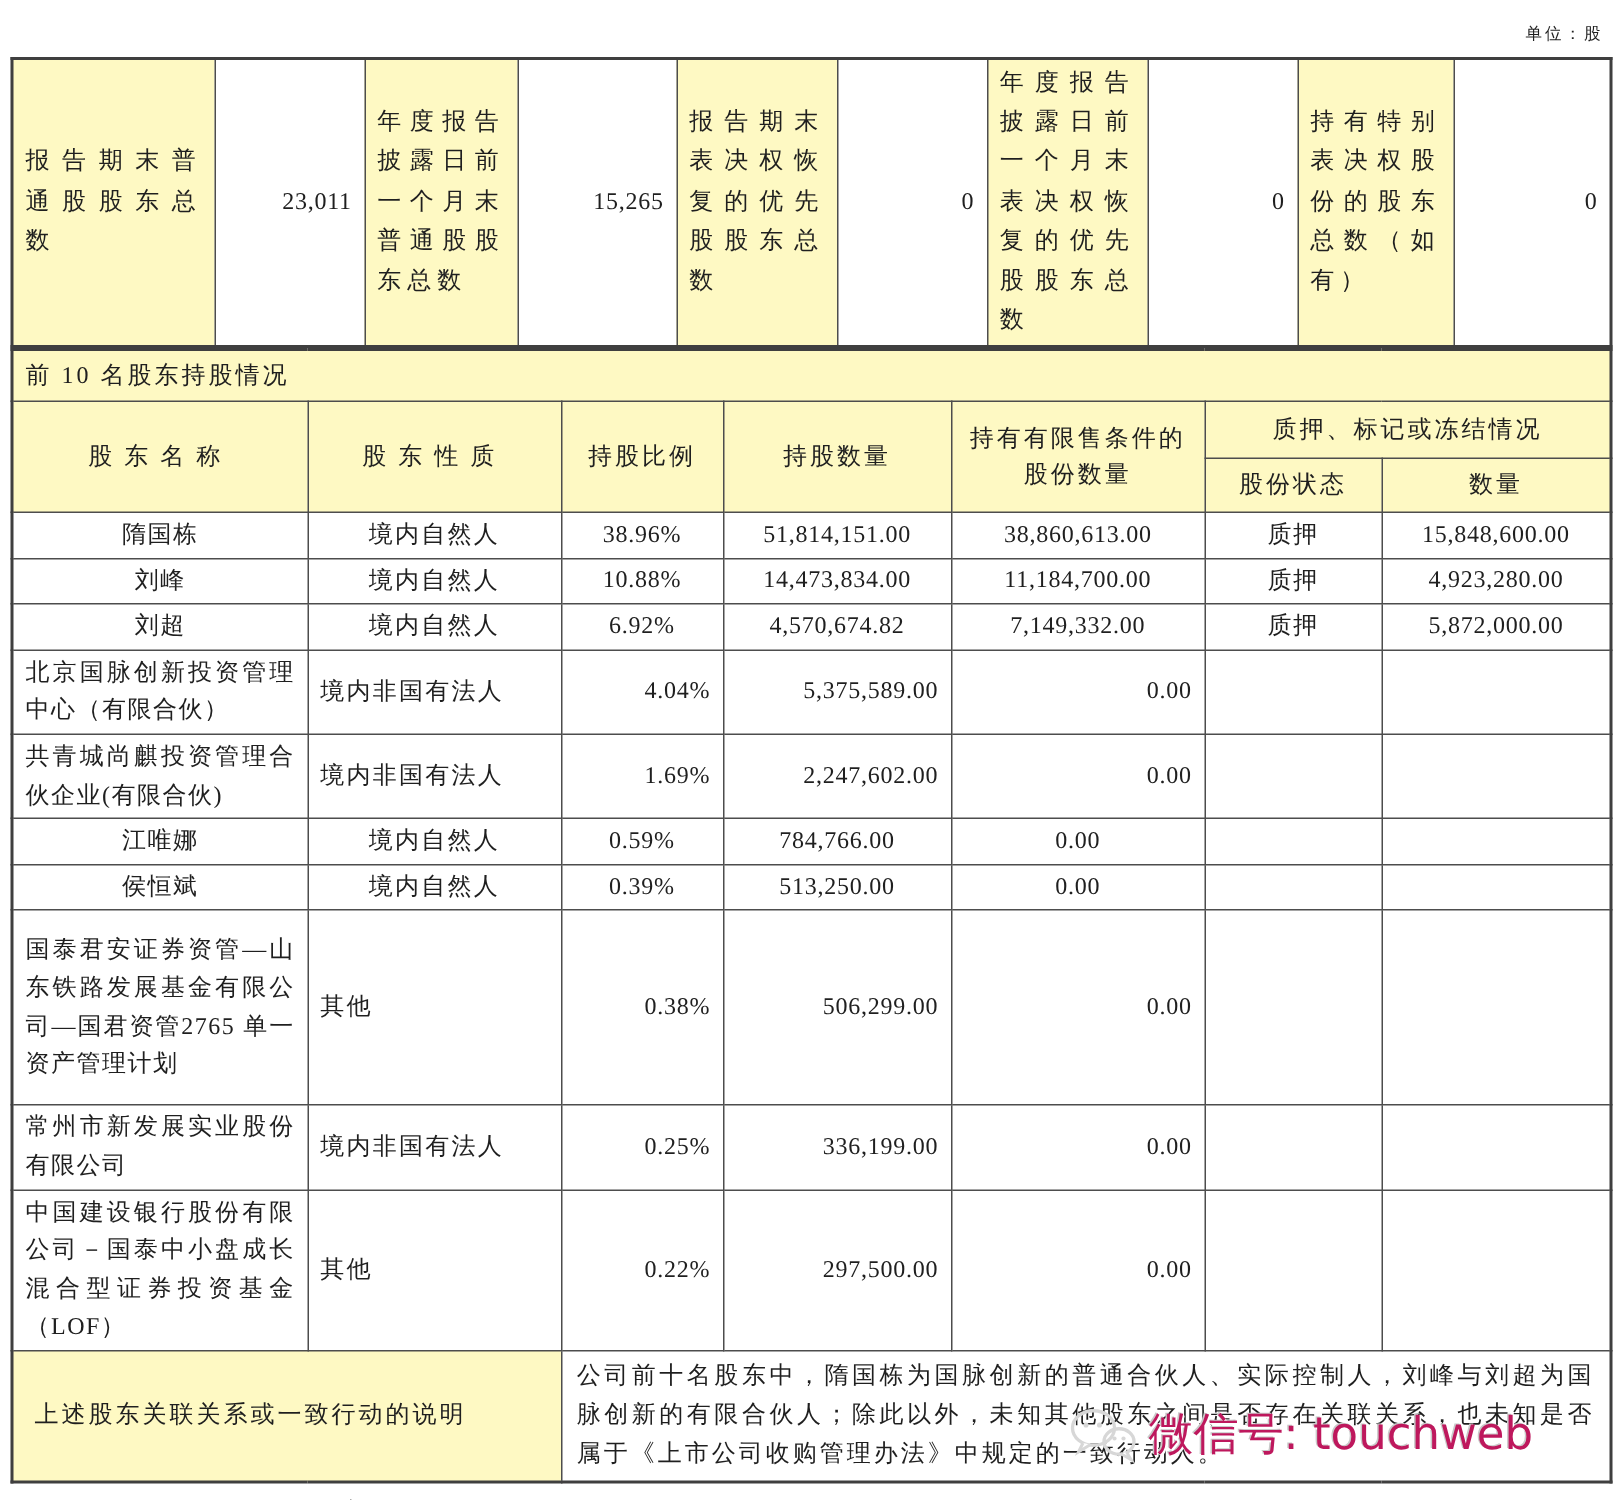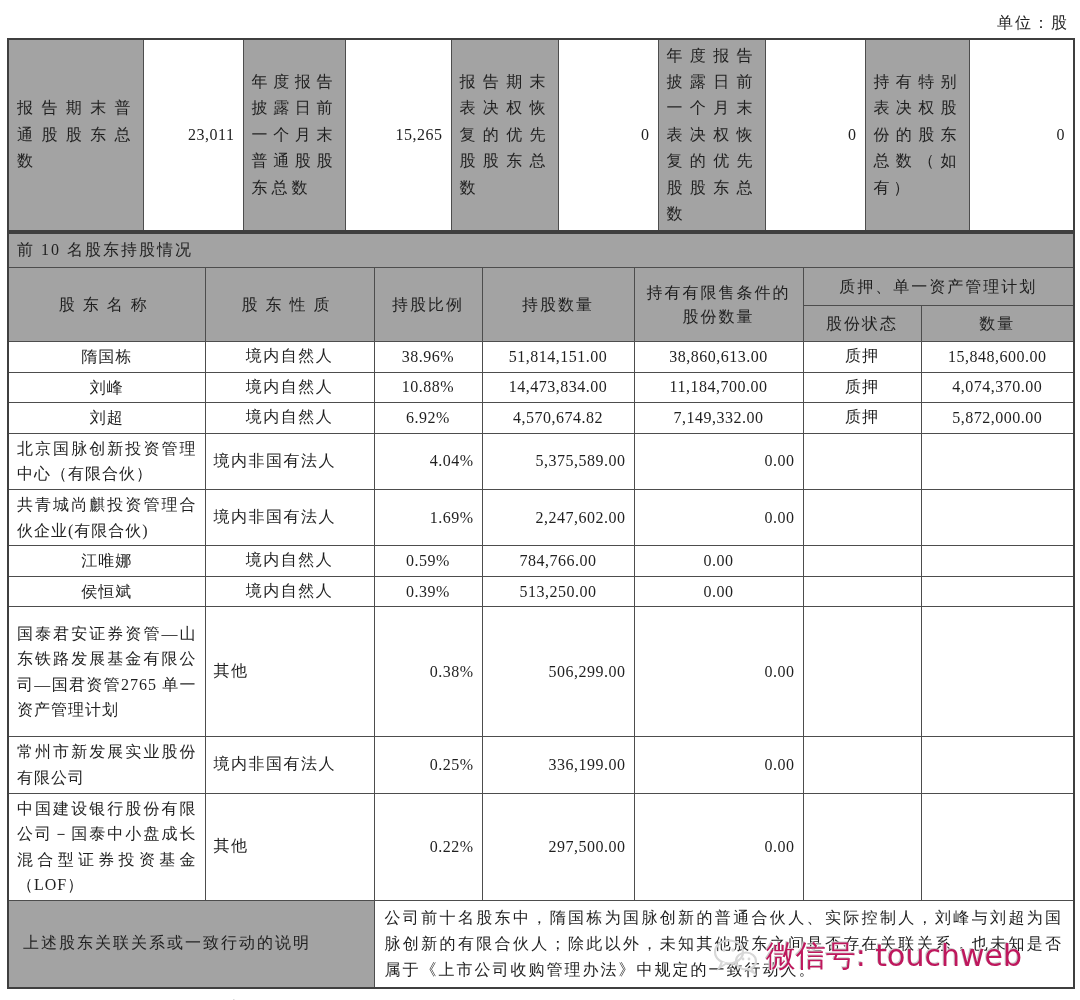--- a/index.html
+++ b/index.html
@@ -2,25 +2,25 @@
 <html><head>
 <meta charset="utf-8">
 <style>
   html,body { margin:0; padding:0; }
   body {
     width:1080px; height:1000px; background:#ffffff; position:relative;
     font-family:"Liberation Serif","DejaVu Serif",serif; color:#1f1f1f;
     -webkit-font-smoothing:antialiased;
   }
   .page { position:absolute; left:7px; top:8px; width:1066px; }
-  .unit-line { text-align:right; font-size:16px; letter-spacing:2px; height:30px; line-height:30px; padding-right:4px; }
+  .unit-line { text-align:right; font-size:11px; letter-spacing:2px; height:30px; line-height:30px; padding-right:4px; }
 
   table { border-collapse:collapse; table-layout:fixed; width:1066px; border:2px solid #3f3f3f; }
   td,th { border:1px solid #4d4d4d; font-weight:normal; font-size:16px; padding:2px 8px; vertical-align:middle; word-break:break-all; }
-  .g { background:#a3a3a3; }
+  .g { background:#fef9c3; }
 
   
   .summary td { height:186px; }
   .summary .lbl { text-align:justify; letter-spacing:4px; line-height:1.65; }
   .summary .val { text-align:right; letter-spacing:0.5px; }
 
   
   .sect { height:29px; text-align:left; letter-spacing:2px; }
   .hdr th { text-align:center; line-height:1.5; }
   .sp8 { letter-spacing:8px; padding-left:8px;margin-left:28px; }
@@ -101,21 +101,21 @@
     <tbody>
         <tr>
       <td class="g sect" colspan="7">前 10 名股东持股情况</td>
     </tr>
     <tr class="hdr">
       <th class="g sp8 h1" rowspan="2">股东名称</th>
       <th class="g sp8 h1" rowspan="2">股东性质</th>
       <th class="g sp2 h1" rowspan="2">持股比例</th>
       <th class="g sp2 h1" rowspan="2">持股数量</th>
       <th class="g sp2 h1" rowspan="2">持有有限售条件的股份数量</th>
-      <th class="g sp2 h2a" colspan="2">质押、单一资产管理计划</th>
+      <th class="g sp2 h2a" colspan="2">质押、标记或冻结情况</th>
     </tr>
     <tr class="hdr">
       <th class="g sp2 h2b">股份状态</th>
       <th class="g sp2 h2b">数量</th>
     </tr>
 
     <tr class="r27">
       <td class="name">隋国栋</td>
       <td class="nat">境内自然人</td>
       <td class="num">38.96%</td>
@@ -124,21 +124,21 @@
       <td class="ctr">质押</td>
       <td class="num">15,848,600.00</td>
     </tr>
     <tr class="r27">
       <td class="name">刘峰</td>
       <td class="nat">境内自然人</td>
       <td class="num">10.88%</td>
       <td class="num">14,473,834.00</td>
       <td class="num">11,184,700.00</td>
       <td class="ctr">质押</td>
-      <td class="num">4,074,370.00</td>
+      <td class="num">4,923,280.00</td>
     </tr>
     <tr class="r27">
       <td class="name">刘超</td>
       <td class="nat">境内自然人</td>
       <td class="num">6.92%</td>
       <td class="num">4,570,674.82</td>
       <td class="num">7,149,332.00</td>
       <td class="ctr">质押</td>
       <td class="num">5,872,000.00</td>
     </tr>

